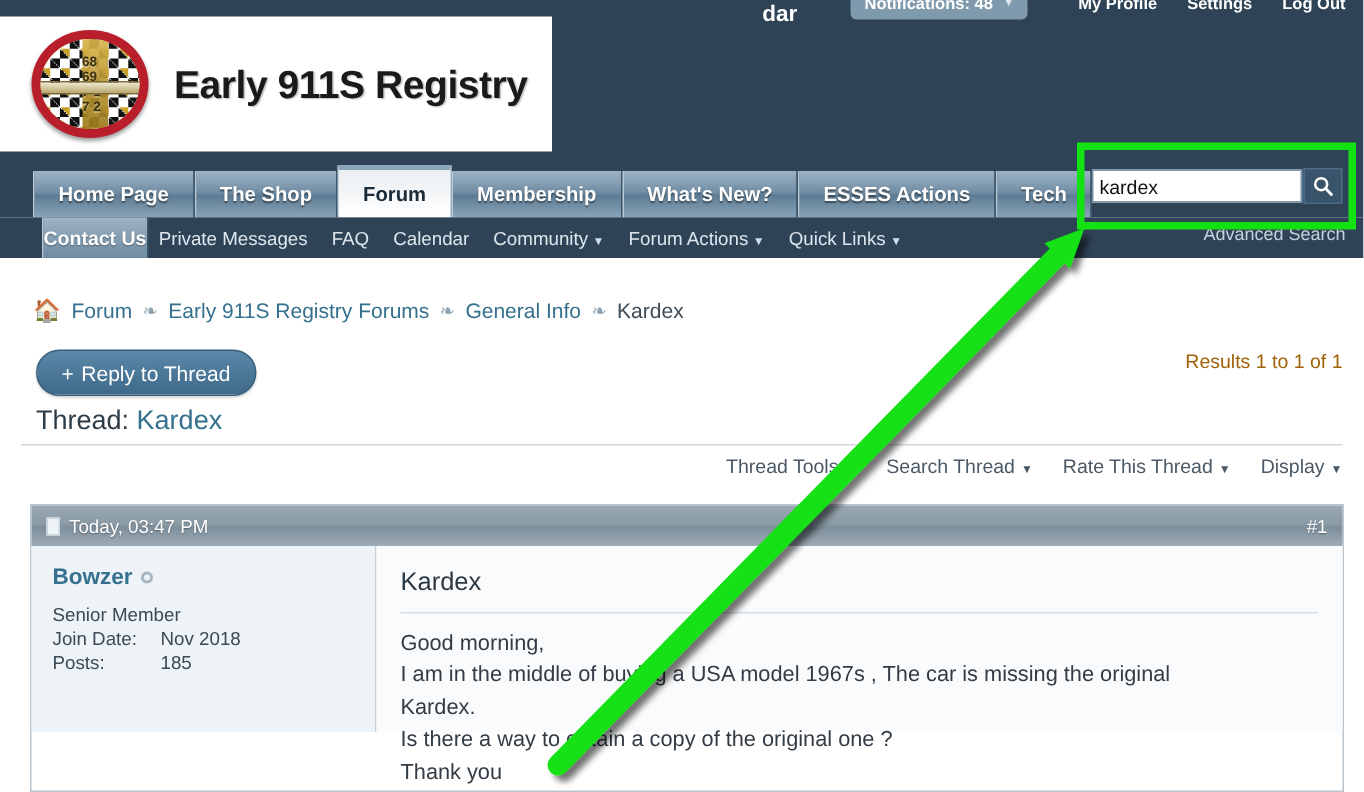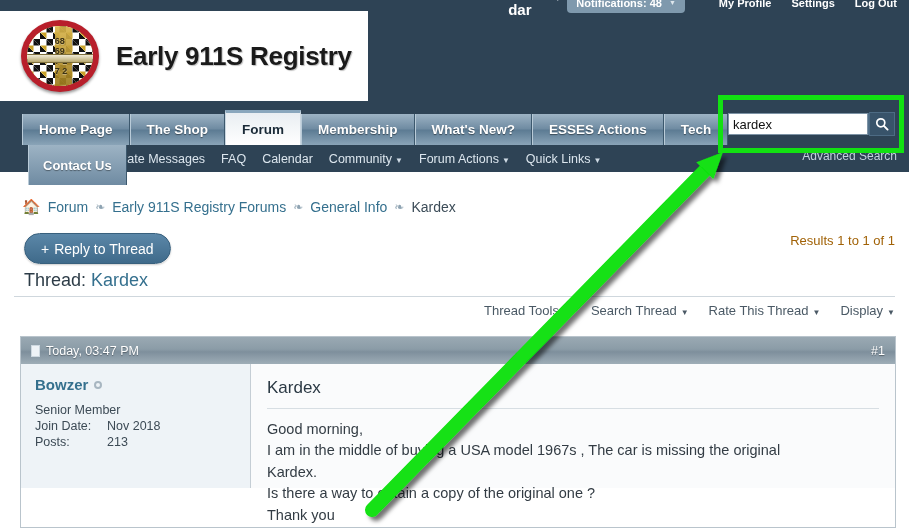--- a/index.html
+++ b/index.html
@@ -112,21 +112,21 @@
   }
   .subnav-inner {
     position: absolute; left: 30px; top: 0; height: 27px;
     display: flex; align-items: center; gap: 16px;
     color: #dce6ee; font-size: 12.5px; white-space: nowrap;
   }
   .subnav-inner .sn { cursor: pointer; }
   .subnav-inner .caret { font-size: 8px; margin-left: 3px; color:#cfdbe5; }
   .contact-tab {
     position: absolute; left: 28px; top: 0px;
-    height: 40px; padding: 0 14px;
+    height: 27px; padding: 0 0;
     display: flex; align-items: center;
     background: linear-gradient(180deg,#9db3c4,#6f8ba2);
     color: #ffffff; font-size: 13px; font-weight: bold;
     text-shadow: 0 1px 1px rgba(0,0,0,.4);
     border-left:1px solid #b9cbd8; border-right:1px solid #3c586d;
     cursor: pointer;
   }
   .adv-search {
     position: absolute; right: 12px; top: 4px;
     color: #c3d2de; font-size: 12px; cursor: pointer;
@@ -358,21 +358,21 @@
           <span>Bowzer</span>
           <span class="status-dot"></span>
         </div>
         <div class="utitle">Senior Member</div>
         <div class="urow">
           <span class="k">Join Date:</span>
           <span class="v">Nov 2018</span>
         </div>
         <div class="urow">
           <span class="k">Posts:</span>
-          <span class="v">213</span>
+          <span class="v">185</span>
         </div>
       </div>
       <div class="postcontent">
         <div class="post-subject">Kardex</div>
         <div class="post-rule"></div>
         <div class="post-text">
           <div>Good morning,</div>
           <div>I am in the middle of buying a USA model 1967s , The car is missing the original</div>
           <div>Kardex.</div>
           <div>Is there a way to obtain a copy of the original one ?</div>

